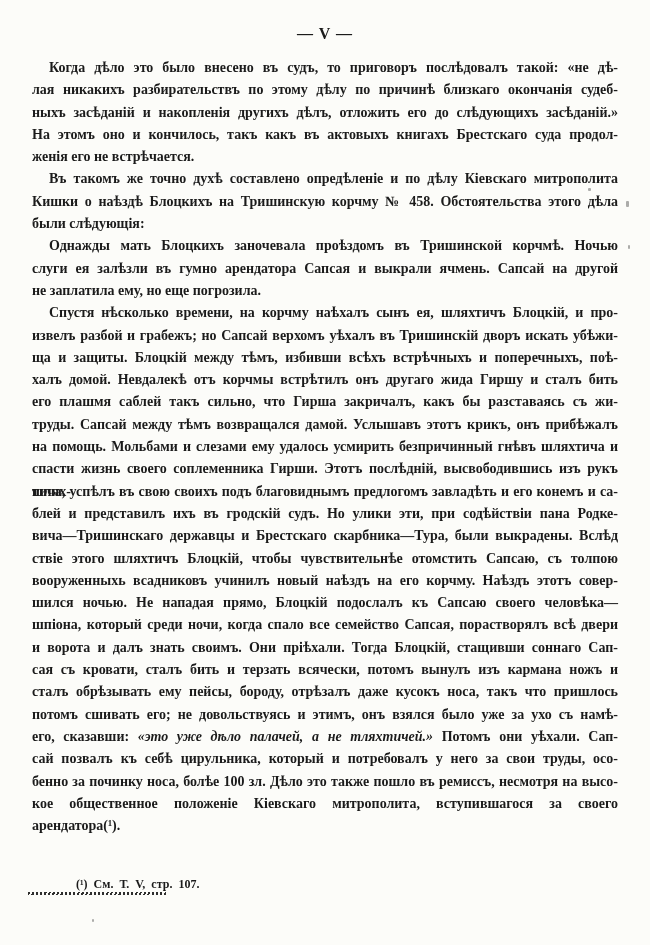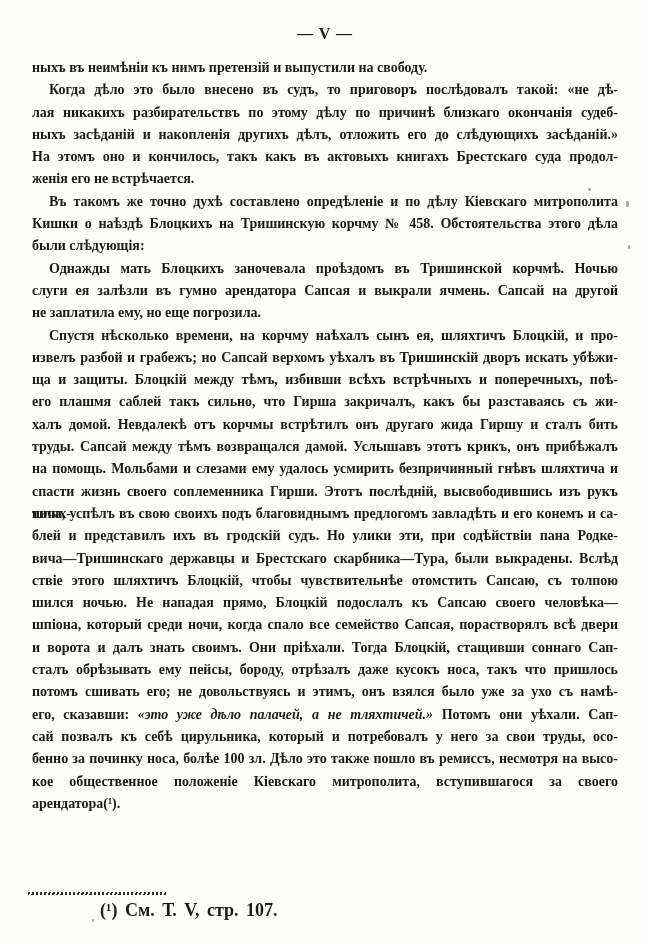--- a/index.html
+++ b/index.html
@@ -28,40 +28,39 @@
     text-align-last:justify;
   }
   .ln.ind { text-indent:17px; }
   .ln.plast { -moz-text-align-last:left; text-align-last:left; }
   .it { font-style:italic; }
   .fnrule {
     position:absolute; left:28px; top:892px; width:138px; height:3px;
     background:repeating-linear-gradient(105deg,#2e2e2e 0 2px,transparent 2px 4px);
   }
   .footnote {
-    position:absolute; left:76px; top:900px;
-    font-size:18px; word-spacing:3px;margin-left:24px;
+    position:absolute; left:76px; top:877px;
+    font-size:12px; word-spacing:3px;
   }
   .speck { position:absolute; background:#6a6a6a; opacity:.55; border-radius:1px; }
   .speck.s1 { left:626px; top:201px; width:3px; height:6px; }
   .speck.s2 { left:588px; top:188px; width:3px; height:3px; }
   .speck.s3 { left:628px; top:245px; width:2px; height:4px; }
   .speck.s4 { left:92px;  top:919px; width:2px; height:3px; }
 </style>
 </head>
 <body>
 
 <div class="page">
 
   <div class="pagenum">— V —</div>
 
   <div class="body">
 
     <div class="para">
-      <div class="ln plast">ныхъ въ неимѣніи къ нимъ претензій и выпустили на свободу.</div>
     </div>
 
     <div class="para">
       <div class="ln ind">Когда дѣло это было внесено въ судъ, то приговоръ послѣдовалъ такой: «не дѣ-</div>
       <div class="ln">лая никакихъ разбирательствъ по этому дѣлу по причинѣ близкаго окончанія судеб-</div>
       <div class="ln">ныхъ засѣданій и накопленія другихъ дѣлъ, отложить его до слѣдующихъ засѣданій.»</div>
       <div class="ln">На этомъ оно и кончилось, такъ какъ въ актовыхъ книгахъ Брестскаго суда продол-</div>
       <div class="ln plast">женія его не встрѣчается.</div>
     </div>
 
@@ -74,32 +73,34 @@
     <div class="para">
       <div class="ln ind">Однажды мать Блоцкихъ заночевала проѣздомъ въ Тришинской корчмѣ. Ночью</div>
       <div class="ln">слуги ея залѣзли въ гумно арендатора Сапсая и выкрали ячмень. Сапсай на другой</div>
       <div class="ln plast">не заплатила ему, но еще погрозила.</div>
     </div>
 
     <div class="para">
       <div class="ln ind">Спустя нѣсколько времени, на корчму наѣхалъ сынъ ея, шляхтичъ Блоцкій, и про-</div>
       <div class="ln">извелъ разбой и грабежъ; но Сапсай верхомъ уѣхалъ въ Тришинскій дворъ искать убѣжи-</div>
       <div class="ln">ща и защиты. Блоцкій между тѣмъ, избивши всѣхъ встрѣчныхъ и поперечныхъ, поѣ-</div>
+      <div class="ln">халъ домой. Невдалекѣ отъ корчмы встрѣтилъ онъ другаго жида Гиршу и сталъ бить</div>
       <div class="ln">его плашмя саблей такъ сильно, что Гирша закричалъ, какъ бы разставаясь съ жи-</div>
-      <div class="ln">халъ домой. Невдалекѣ отъ корчмы встрѣтилъ онъ другаго жида Гиршу и сталъ бить</div>
       <div class="ln">труды. Сапсай между тѣмъ возвращался дамой. Услышавъ этотъ крикъ, онъ прибѣжалъ</div>
       <div class="ln">на помощь. Мольбами и слезами ему удалось усмирить безпричинный гнѣвъ шляхтича и</div>
       <div class="ln">спасти жизнь своего соплеменника Гирши. Этотъ послѣдній, высвободившись изъ рукъ шлях-</div>
       <div class="ln">тича, успѣлъ въ свою своихъ подъ благовиднымъ предлогомъ завладѣть и его конемъ и са-</div>
       <div class="ln">блей и представилъ ихъ въ гродскій судъ. Но улики эти, при содѣйствіи пана Родке-</div>
       <div class="ln">вича—Тришинскаго державцы и Брестскаго скарбника—Тура, были выкрадены. Вслѣд</div>
       <div class="ln">ствіе этого шляхтичъ Блоцкій, чтобы чувствительнѣе отомстить Сапсаю, съ толпою</div>
+      <div class="ln">вооруженныхь всадниковъ учинилъ новый наѣздъ на его корчму. Наѣздъ этотъ совер-</div>
       <div class="ln">шился ночью. Не нападая прямо, Блоцкій подослалъ къ Сапсаю своего человѣка—</div>
       <div class="ln">шпіона, который среди ночи, когда спало все семейство Сапсая, порастворялъ всѣ двери</div>
       <div class="ln">и ворота и далъ знать своимъ. Они пріѣхали. Тогда Блоцкій, стащивши соннаго Сап-</div>
+      <div class="ln">сая съ кровати, сталъ бить и терзать всячески, потомъ вынулъ изъ кармана ножъ и</div>
       <div class="ln">сталъ обрѣзывать ему пейсы, бороду, отрѣзалъ даже кусокъ носа, такъ что пришлось</div>
       <div class="ln">потомъ сшивать его; не довольствуясь и этимъ, онъ взялся было уже за ухо съ намѣ-</div>
       <div class="ln"><span>его, сказавши: </span><span class="it">«это уже дѣло палачей, а не тляхтичей.»</span><span> Потомъ они уѣхали. Сап-</span></div>
       <div class="ln">сай позвалъ къ себѣ цирульника, который и потребовалъ у него за свои труды, осо-</div>
       <div class="ln">бенно за починку носа, болѣе 100 зл. Дѣло это также пошло въ ремиссъ, несмотря на высо-</div>
       <div class="ln plast">кое общественное положеніе Кіевскаго митрополита, вступившагося за своего арендатора(¹).</div>
     </div>
 
   </div>
 

